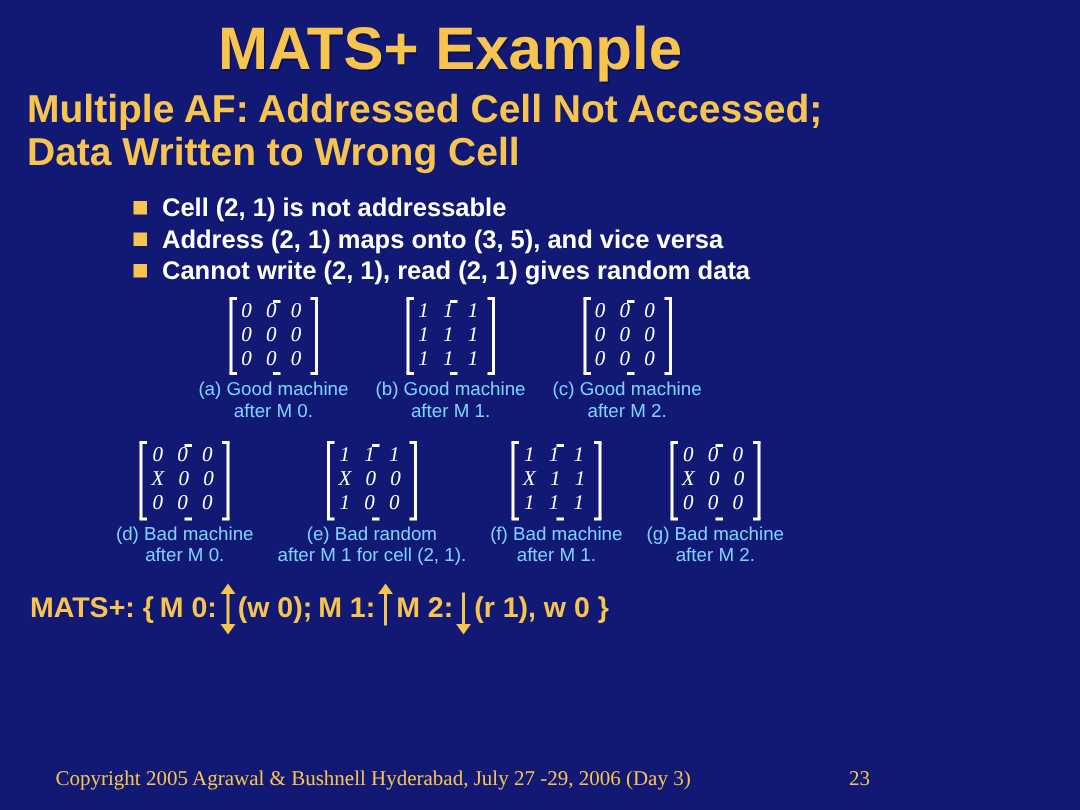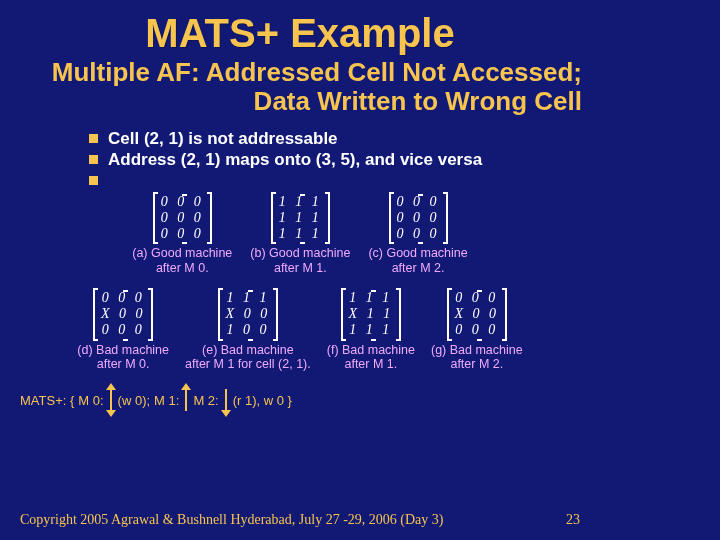--- a/index.html
+++ b/index.html
@@ -26,21 +26,21 @@
     text-align: center;
     font-size: 40px;
     line-height: 1.05;
     margin-top: 4px;
     text-shadow: 1px 1px 0 rgba(0,0,0,0.25);
   }
   .subtitle {
     font-family: "Arial Black", Arial, sans-serif;
     font-weight: 900;
     color: #f7c44f;
-    text-align: right;
+    text-align: left;
     font-size: 26px;
     line-height: 1.1;
     margin-top: 4px;
   }
   .bullets {
     margin: 14px 0 6px 40px;
   }
   .bullets .row {
     display: flex;
     align-items: flex-start;
@@ -99,37 +99,37 @@
     font-family: Liberation Serif, serif;
     font-style: italic;
     font-size: 14px;
     letter-spacing: 3px;
     line-height: 1.15;
     white-space: pre;
   }
   .mat .cap {
     font-family: Arial, sans-serif;
     font-size: 12.5px;
-    color: #f0abfc;
+    color: #7dd3fc;
     margin-top: 3px;
     line-height: 1.15;
   }
 
   .matrices2 {
     display: flex;
     justify-content: center;
     gap: 16px;
     margin-top: 14px;
   }
 
   .mats-line {
     font-family: "Arial Black", Arial, sans-serif;
-    font-weight: 400;
-    color: #f7c44f;
-    font-size: 13px;
+    font-weight: 700;
+    color: #f7c44f;
+    font-size: 19px;
     margin-top: 18px;
     margin-left: 2px;
     display: flex;
     align-items: center;
     flex-wrap: wrap;
     gap: 4px;
   }
   .mats-line .arrow {
     display: inline-flex;
     flex-direction: column;
@@ -172,21 +172,21 @@
     position: absolute;
     bottom: -6px; left: -4px;
     border-left: 5px solid transparent;
     border-right: 5px solid transparent;
     border-top: 7px solid #f7c44f;
   }
 
   .footer {
     position: absolute;
     bottom: 12px;
-    left: 20px;
+    left: 37px;
     right: 20px;
     display: flex;
     justify-content: space-between;
     font-family: "Times New Roman", serif;
     color: #f7c44f;
     font-size: 14px;
   }
 </style>
 </head>
 <body>
@@ -200,20 +200,21 @@
     <div class="row">
       <div class="b-square"></div>
       <div class="b-text">Cell  (2, 1)  is  not addressable</div>
     </div>
     <div class="row">
       <div class="b-square"></div>
       <div class="b-text">Address  (2, 1)  maps onto (3, 5), and vice versa</div>
     </div>
     <div class="row">
       <div class="b-square"></div>
+      <div class="b-text">Cannot  write  (2, 1), read (2, 1) gives random data</div>
     </div>
   </div>
 
   <div class="matrices">
     <div class="mat">
       <div class="grid">
         <span class="tl"></span><span class="tr"></span><span class="bl"></span><span class="br"></span>
         <div class="line">0 0 0</div>
         <div class="line">0 0 0</div>
         <div class="line">0 0 0</div>
@@ -263,21 +264,21 @@
       </div>
     </div>
     <div class="mat">
       <div class="grid">
         <span class="tl"></span><span class="tr"></span><span class="bl"></span><span class="br"></span>
         <div class="line">1 1 1</div>
         <div class="line">X 0 0</div>
         <div class="line">1 0 0</div>
       </div>
       <div class="cap">
-        <span>(e) Bad machine</span><br>
+        <span>(e) Bad random</span><br>
         <span>after M 1 for cell (2, 1).</span>
       </div>
     </div>
     <div class="mat">
       <div class="grid">
         <span class="tl"></span><span class="tr"></span><span class="bl"></span><span class="br"></span>
         <div class="line">1 1 1</div>
         <div class="line">X 1 1</div>
         <div class="line">1 1 1</div>
       </div>

